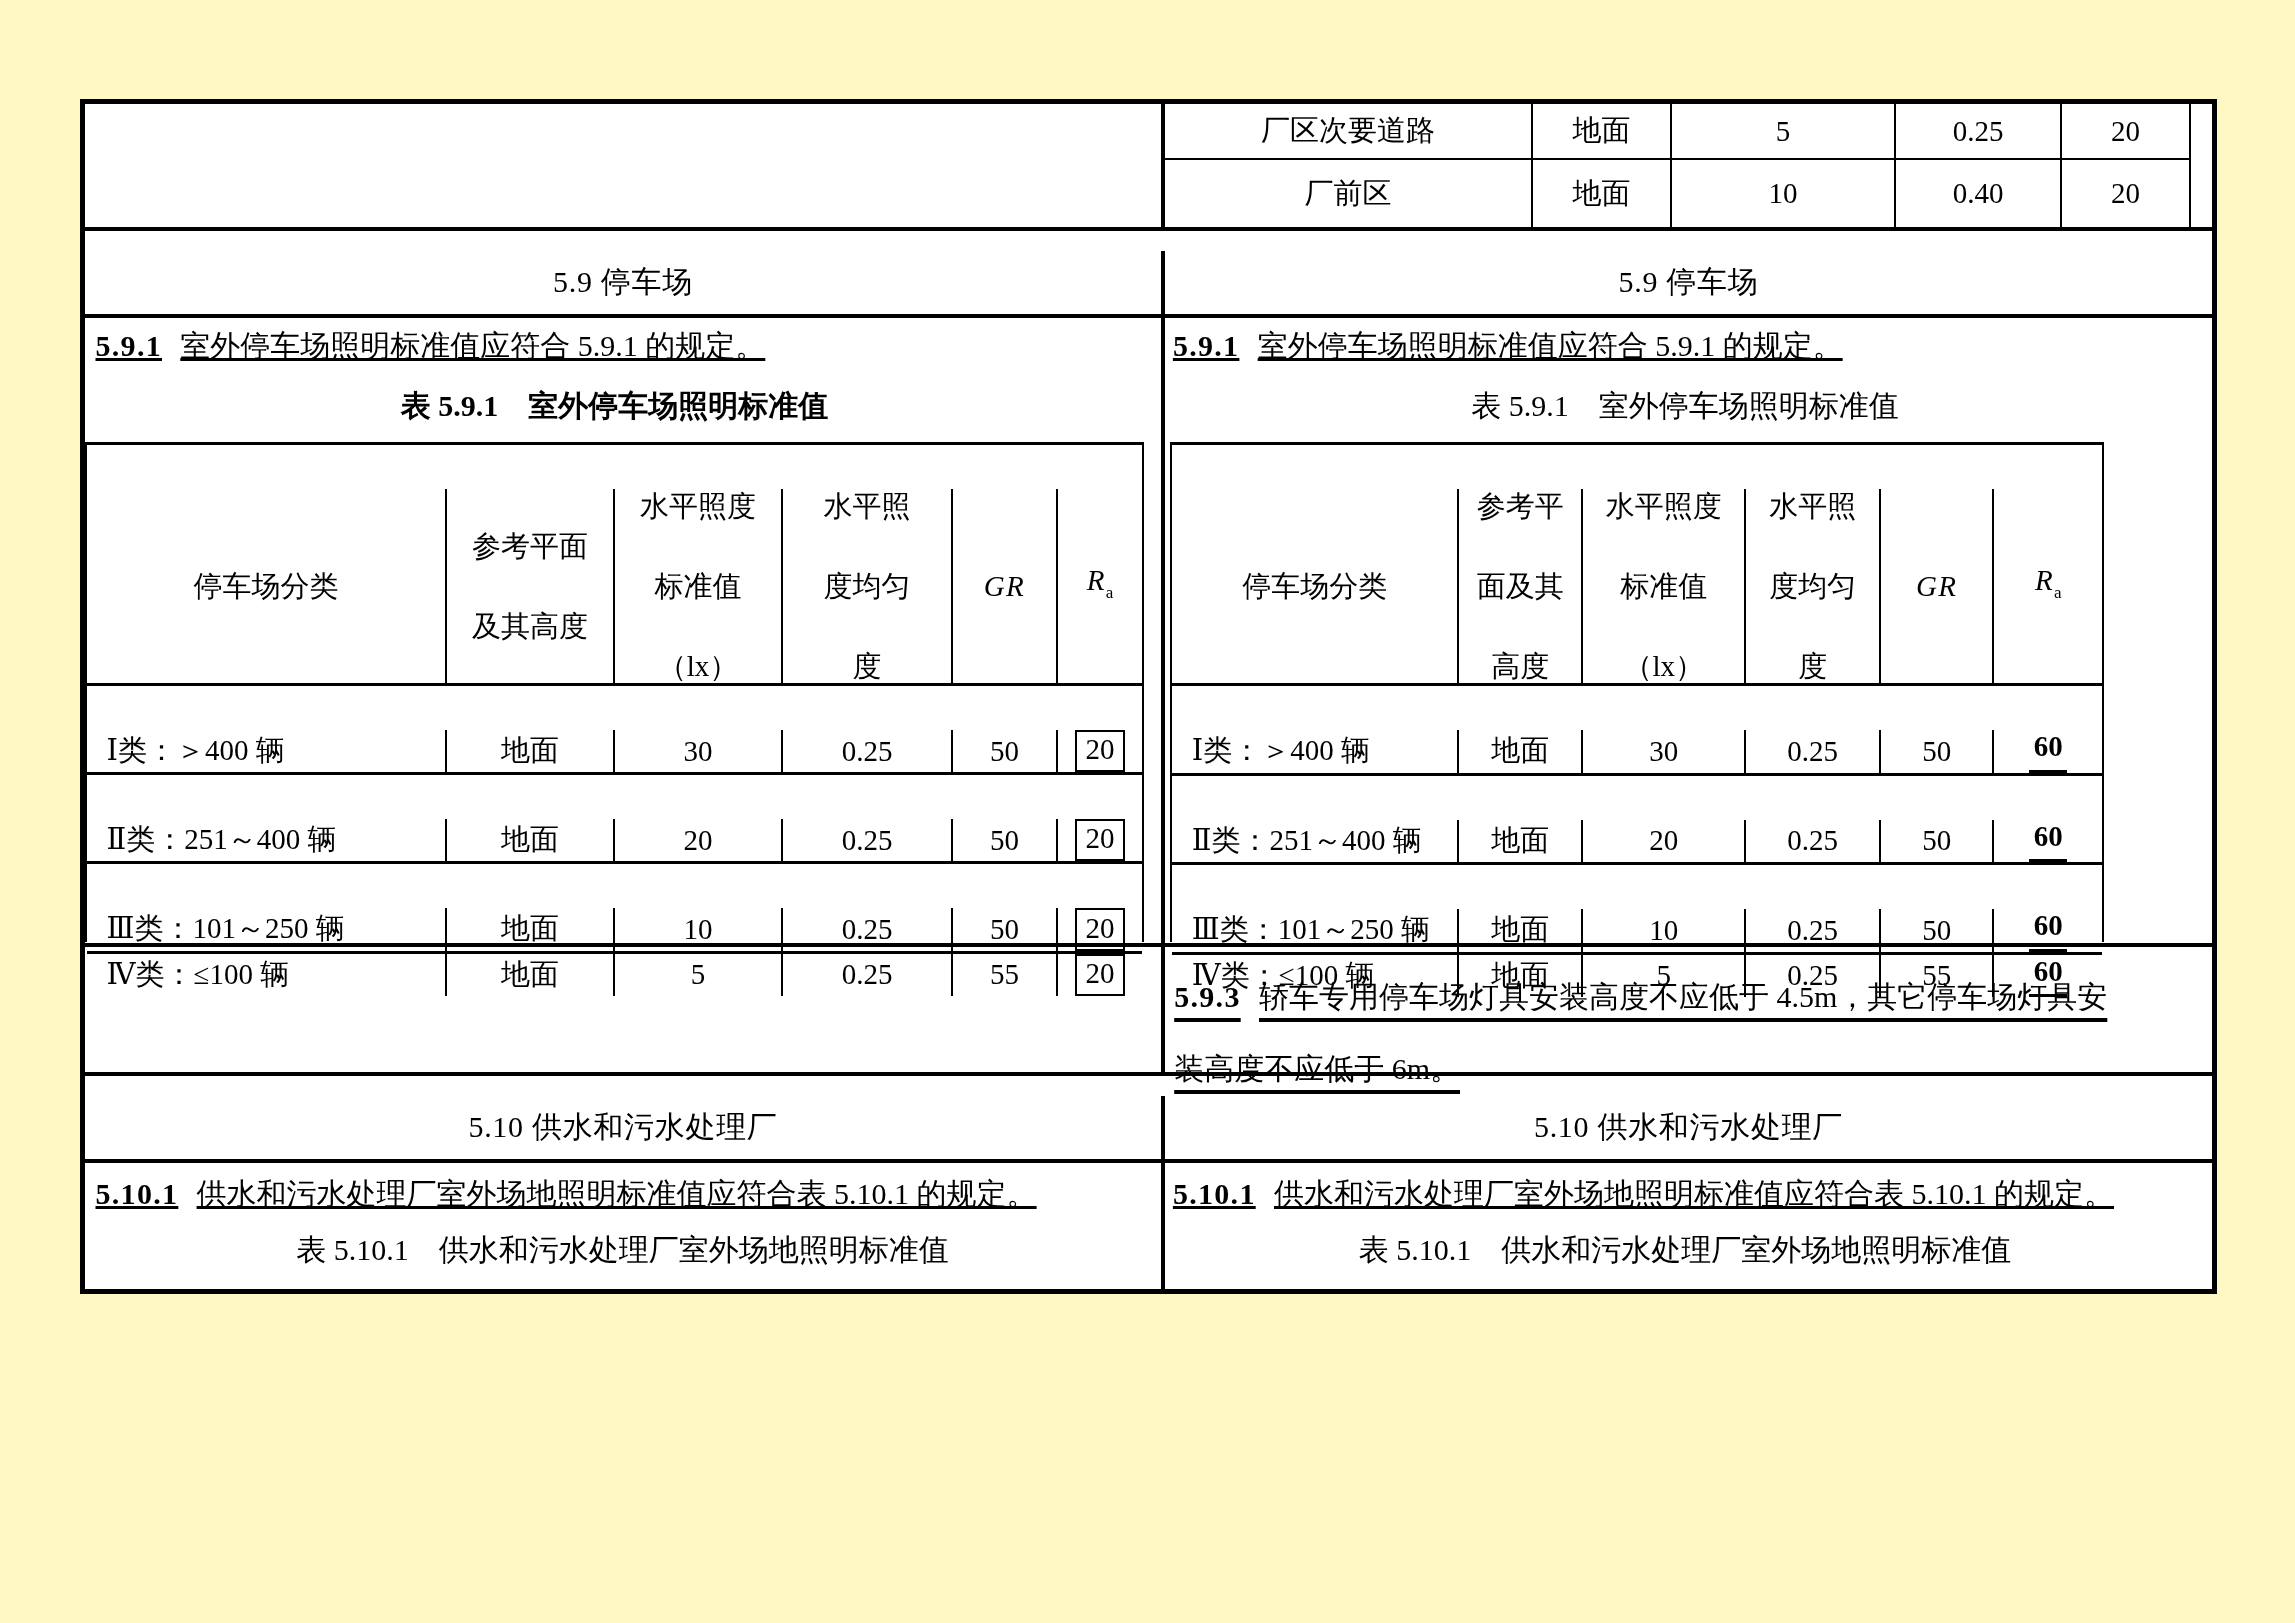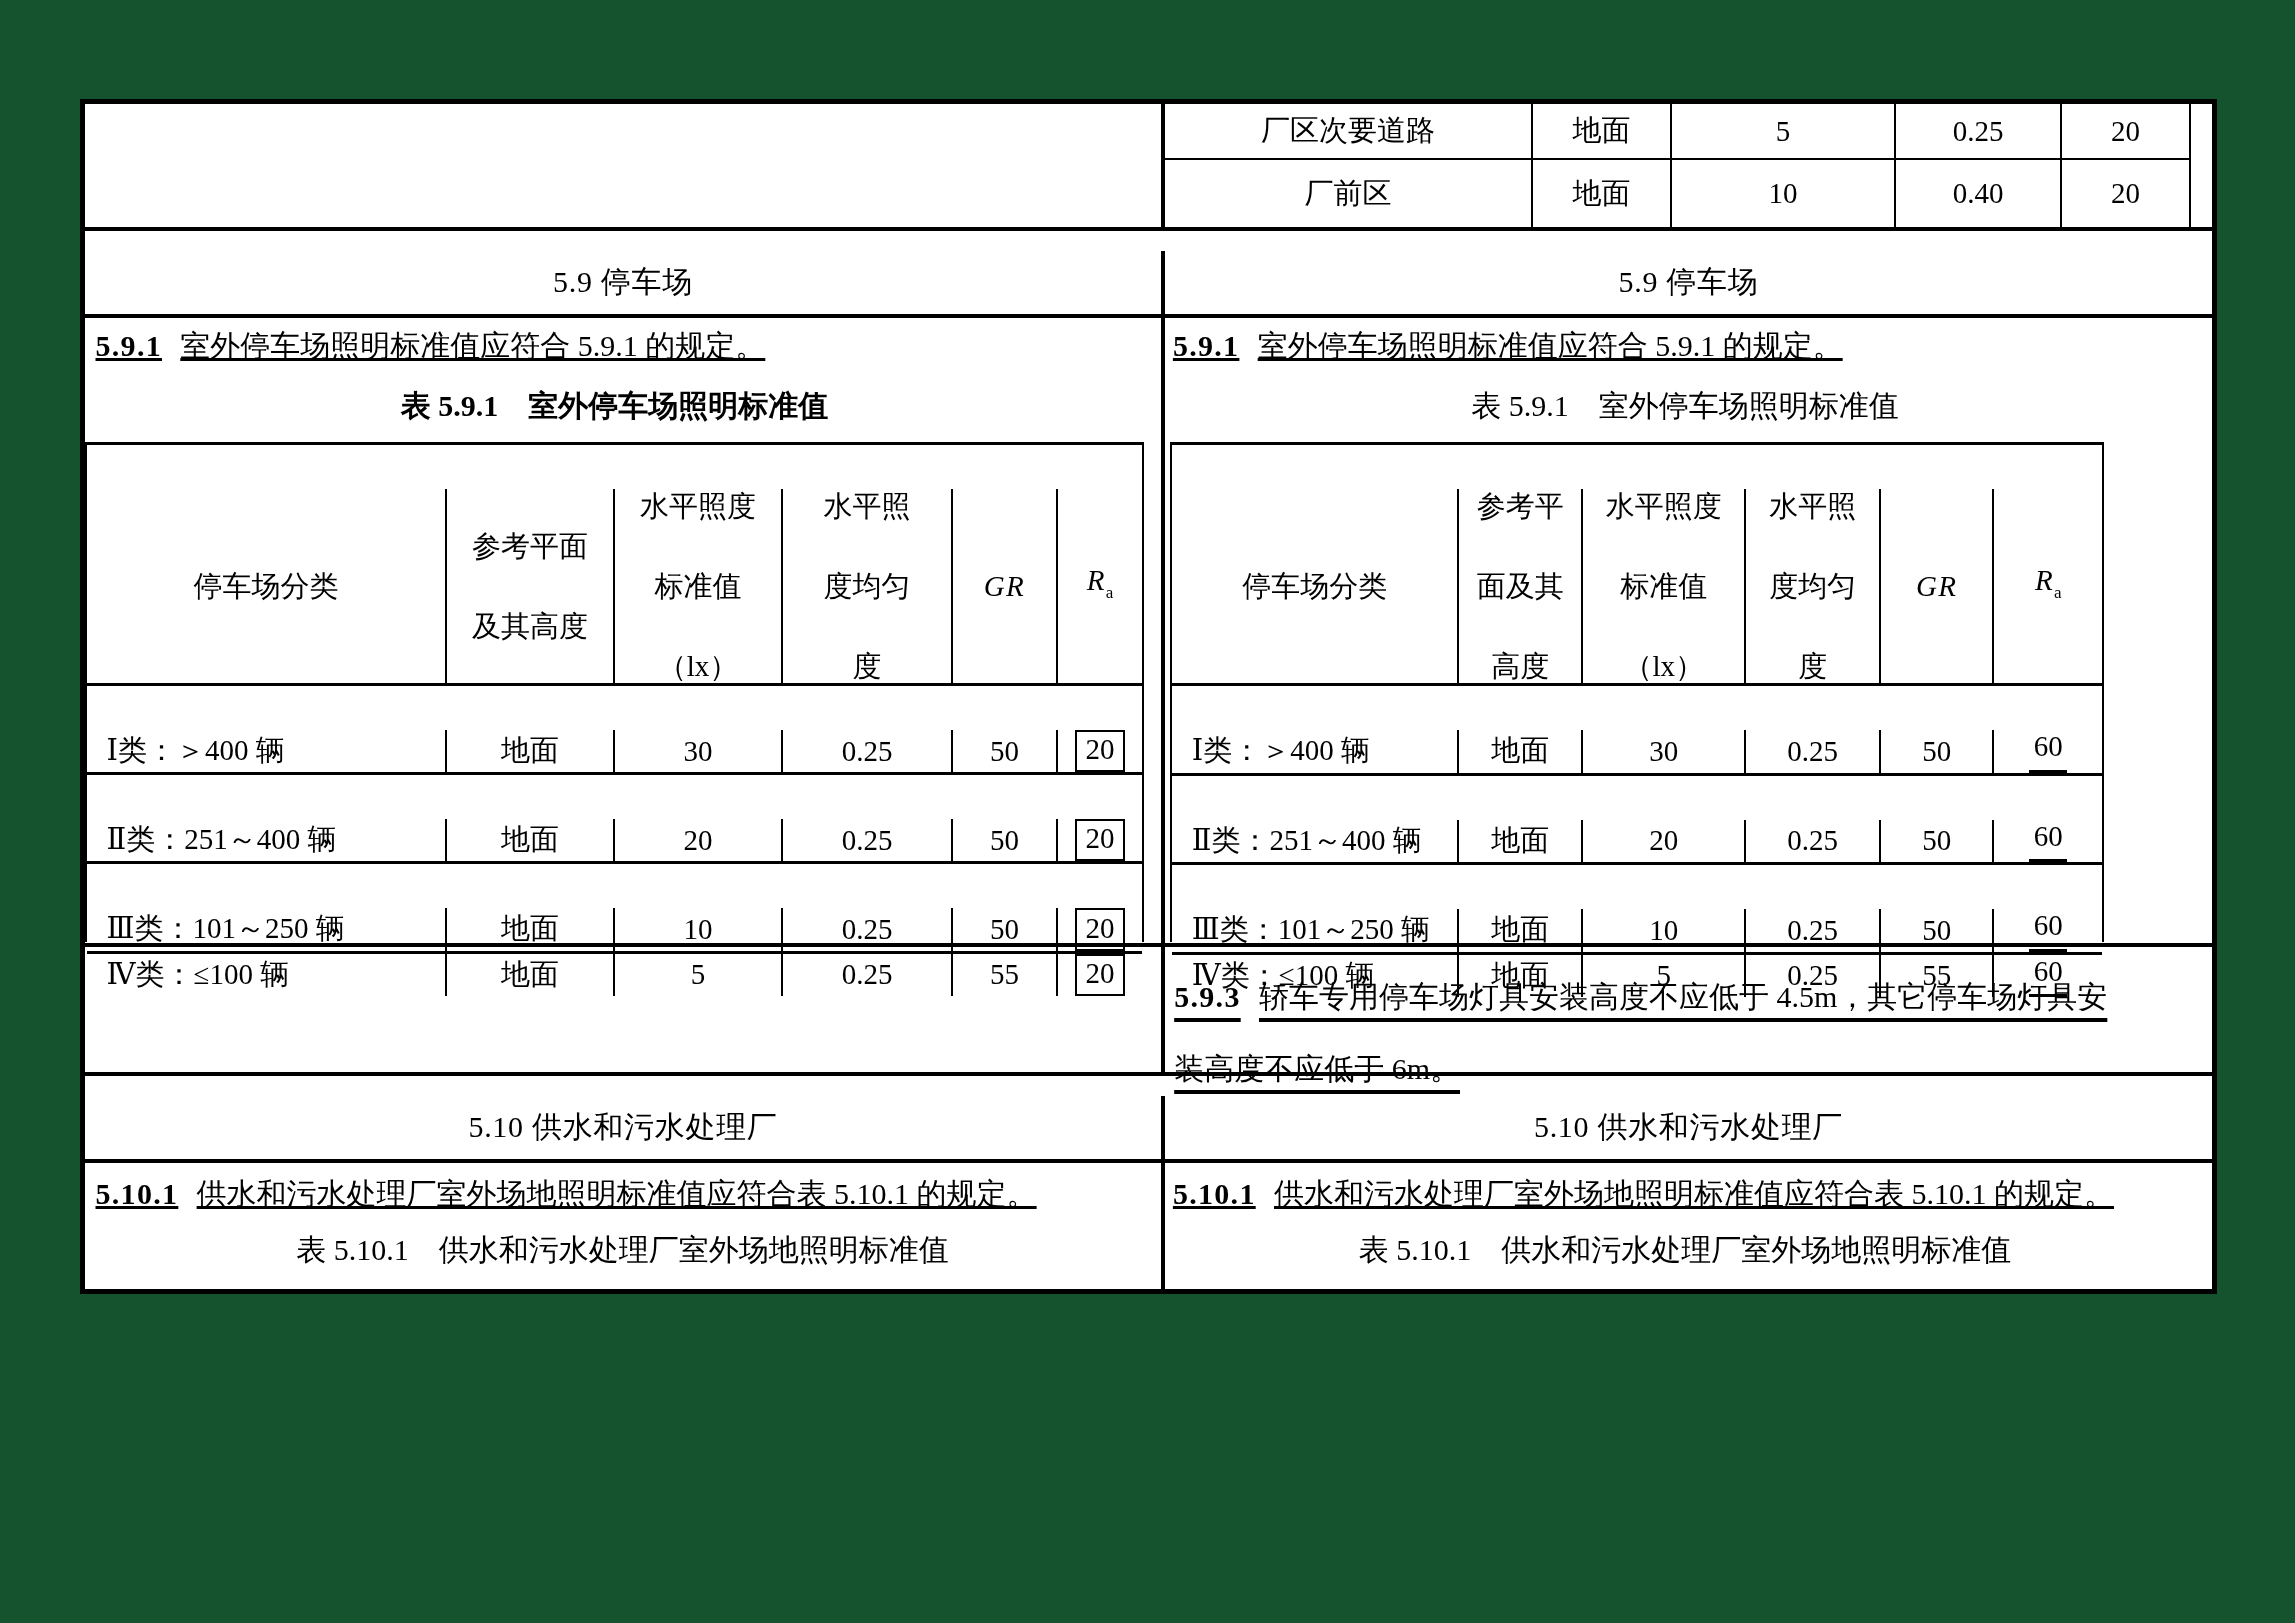--- a/index.html
+++ b/index.html
@@ -1,16 +1,16 @@
 <!DOCTYPE html>
 <html style="font-size:10.5px"><head>
 <meta charset="utf-8">
 <style>
   html,body{margin:0;padding:0;background:#fff;}
-  .sheet{position:relative;width:2295px;height:1623px;background:#14532d;
+  .sheet{position:relative;width:2295px;height:1623px;background:#fef9c3;
          font-family:"Liberation Serif","DejaVu Serif",serif;color:#000;}
   .outer{position:absolute;left:80px;top:99px;width:2137px;height:1195px;
          box-sizing:border-box;border:5.9px solid #000;background:#fff;
          display:grid;grid-template-columns:1080px 1fr;
          grid-template-rows:127px 87px 629px 129px 87px 1fr;}
   .cell{position:relative;box-sizing:border-box;}
   .cl{border-right:4.6px solid #000;}
   .rb{border-bottom:4.6px solid #000;}
   .center{display:flex;align-items:center;justify-content:center;margin-top:20px;}
   .sec{font-size:30px;letter-spacing:0.7px;}
@@ -30,21 +30,21 @@
   .ic{box-sizing:border-box;display:flex;align-items:center;justify-content:center;
       font-size:29px;}
   .dc{padding-bottom:0;}
   .ibr{border-right:2.6px solid #000;}
   .ibb{border-bottom:3.9px solid #000;margin-top:44px;}
   .hd{line-height:80px;text-align:center;white-space:pre-line;}
   .first{justify-content:flex-start;padding-left:19.6px;white-space:nowrap;}
   .gr-i{font-style:italic;letter-spacing:1.3px;}
   .ra sub{font-size:17px;vertical-align:-7.9px;font-style:normal;}
   .box-val{display:inline-block;border:2.6px solid #000;padding:1.3px 8.5px 3.9px;}
-  .u-val{display:inline-block;border-bottom:3.9px solid #000;padding:0 4.6px 6.5px;}
+  .u-val{display:inline-block;border-bottom:3.9px solid #000;padding:0 4.6px 6.5px;font-weight:bold;}
   
   .frag{position:absolute;left:0;top:0;width:1026px;height:100%;box-sizing:border-box;
         border-right:2.6px solid #000;display:grid;
         grid-template-columns:368px 139px 224px 166px 1fr;grid-template-rows:56px 1fr;}
   .fc{box-sizing:border-box;display:flex;align-items:center;justify-content:center;font-size:29px;}
   .fbr{border-right:2.6px solid #000;}
   .fbb{border-bottom:2.6px solid #000;}
   
   .p593cell{padding:14.4px 6.5px 0 9.2px;font-size:30px;}
   .l593{line-height:72px;white-space:nowrap;}

